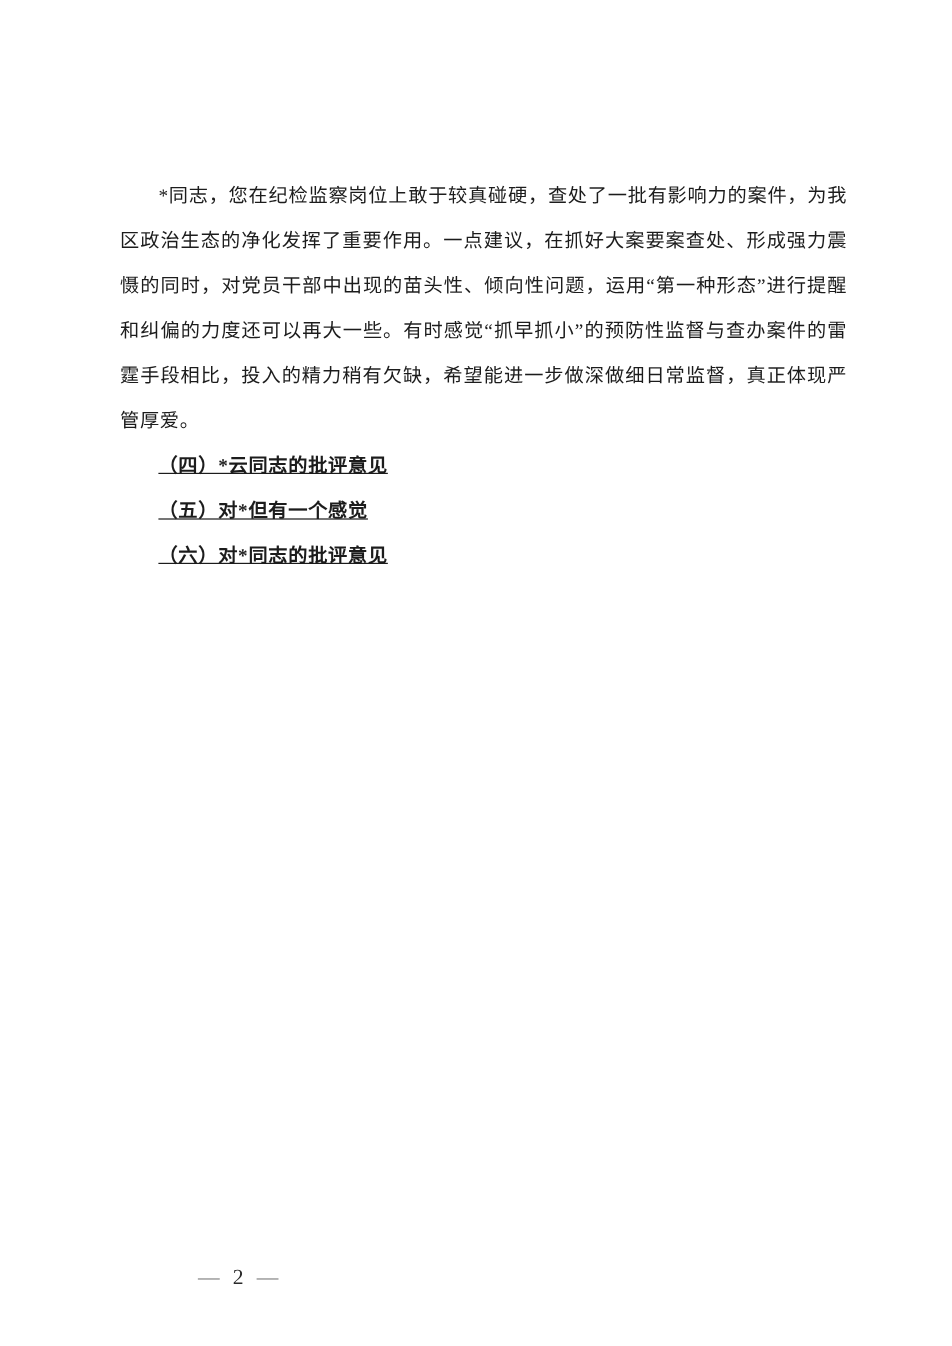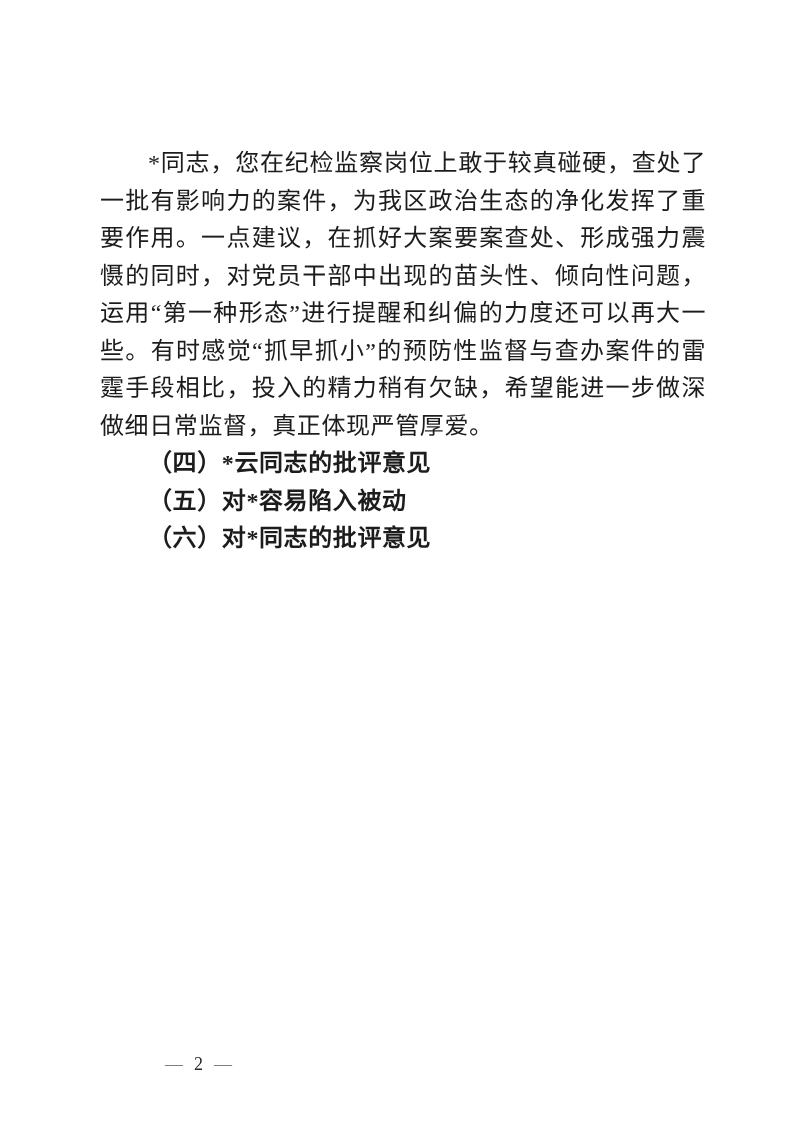--- a/index.html
+++ b/index.html
@@ -17,30 +17,31 @@
     color: #1c1c1c;
   }
   .content {
     position: absolute;
     left: 100px;
     top: 145px;
     width: 606px;
   }
   .content p {
     margin: 0;
-    font-size: 24px;
+    font-size: 16px;
     line-height: 37.5px;
     letter-spacing: 0.6px;
     text-align: justify;
     text-indent: 2em;
     color: #1c1c1c;
   }
   .content p.heading {
     font-weight: bold;
     text-align: left;
+    text-decoration: underline;
   }
   .footer {
     position: absolute;
     left: 133px;
     top: 1028px;
     font-size: 18px;
     line-height: 24px;
     color: #222222;
     letter-spacing: 1px;
     white-space: pre;
@@ -56,21 +57,21 @@
 </style>
 </head>
 <body>
 
 <div class="page">
 
   <div class="content">
 
   <p class="para">*同志，您在纪检监察岗位上敢于较真碰硬，查处了一批有影响力的案件，为我区政治生态的净化发挥了重要作用。一点建议，在抓好大案要案查处、形成强力震慑的同时，对党员干部中出现的苗头性、倾向性问题，运用“第一种形态”进行提醒和纠偏的力度还可以再大一些。有时感觉“抓早抓小”的预防性监督与查办案件的雷霆手段相比，投入的精力稍有欠缺，希望能进一步做深做细日常监督，真正体现严管厚爱。</p>
       <p class="heading">（四）*云同志的批评意见</p>
-      <p class="heading">（五）对*容易陷入被动</p>
+      <p class="heading">（五）对*但有一个感觉</p>
       <p class="heading">（六）对*同志的批评意见</p>
     </div>
 
   <div class="footer">
     <span class="dash">—</span><span class="num">2</span><span class="dash">—</span>
   </div>
 
 </div>
 
 </body></html>

